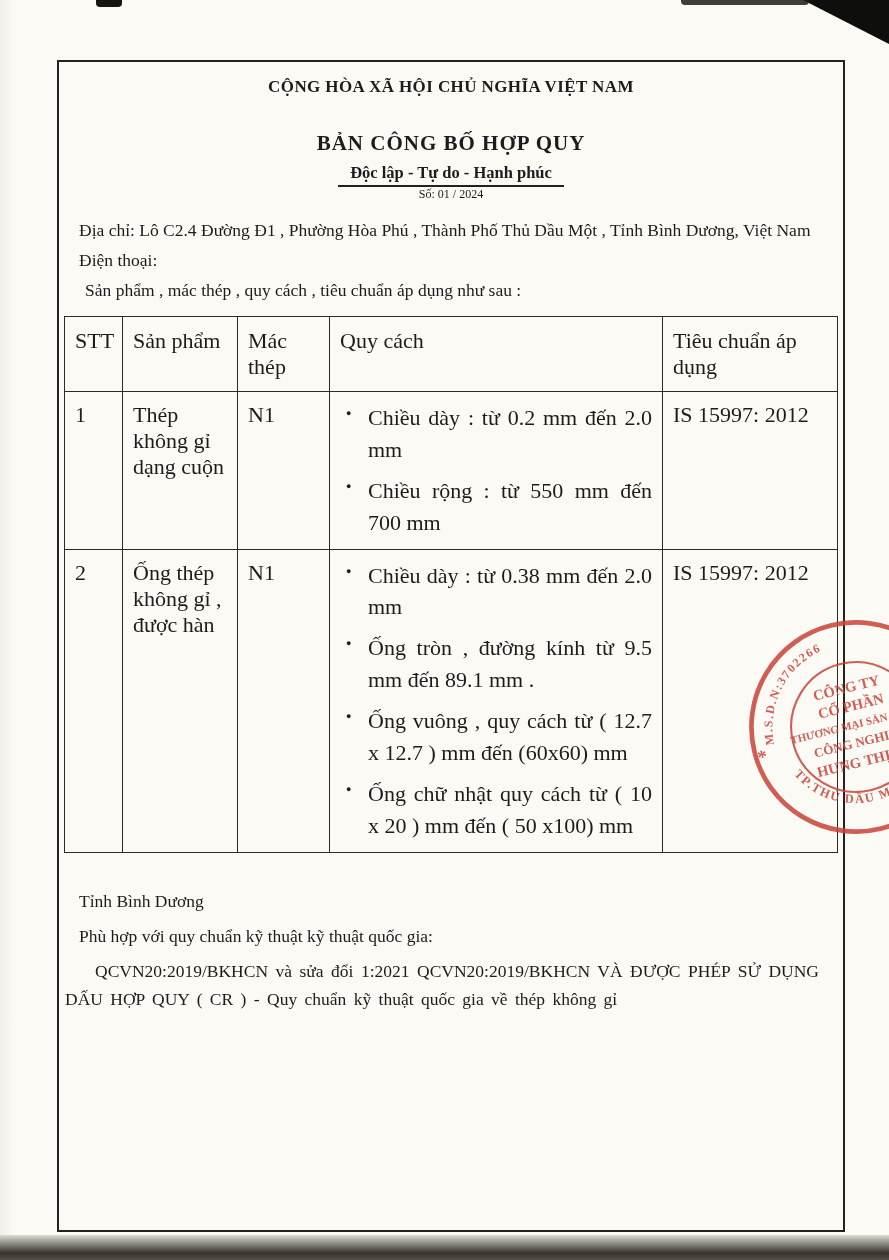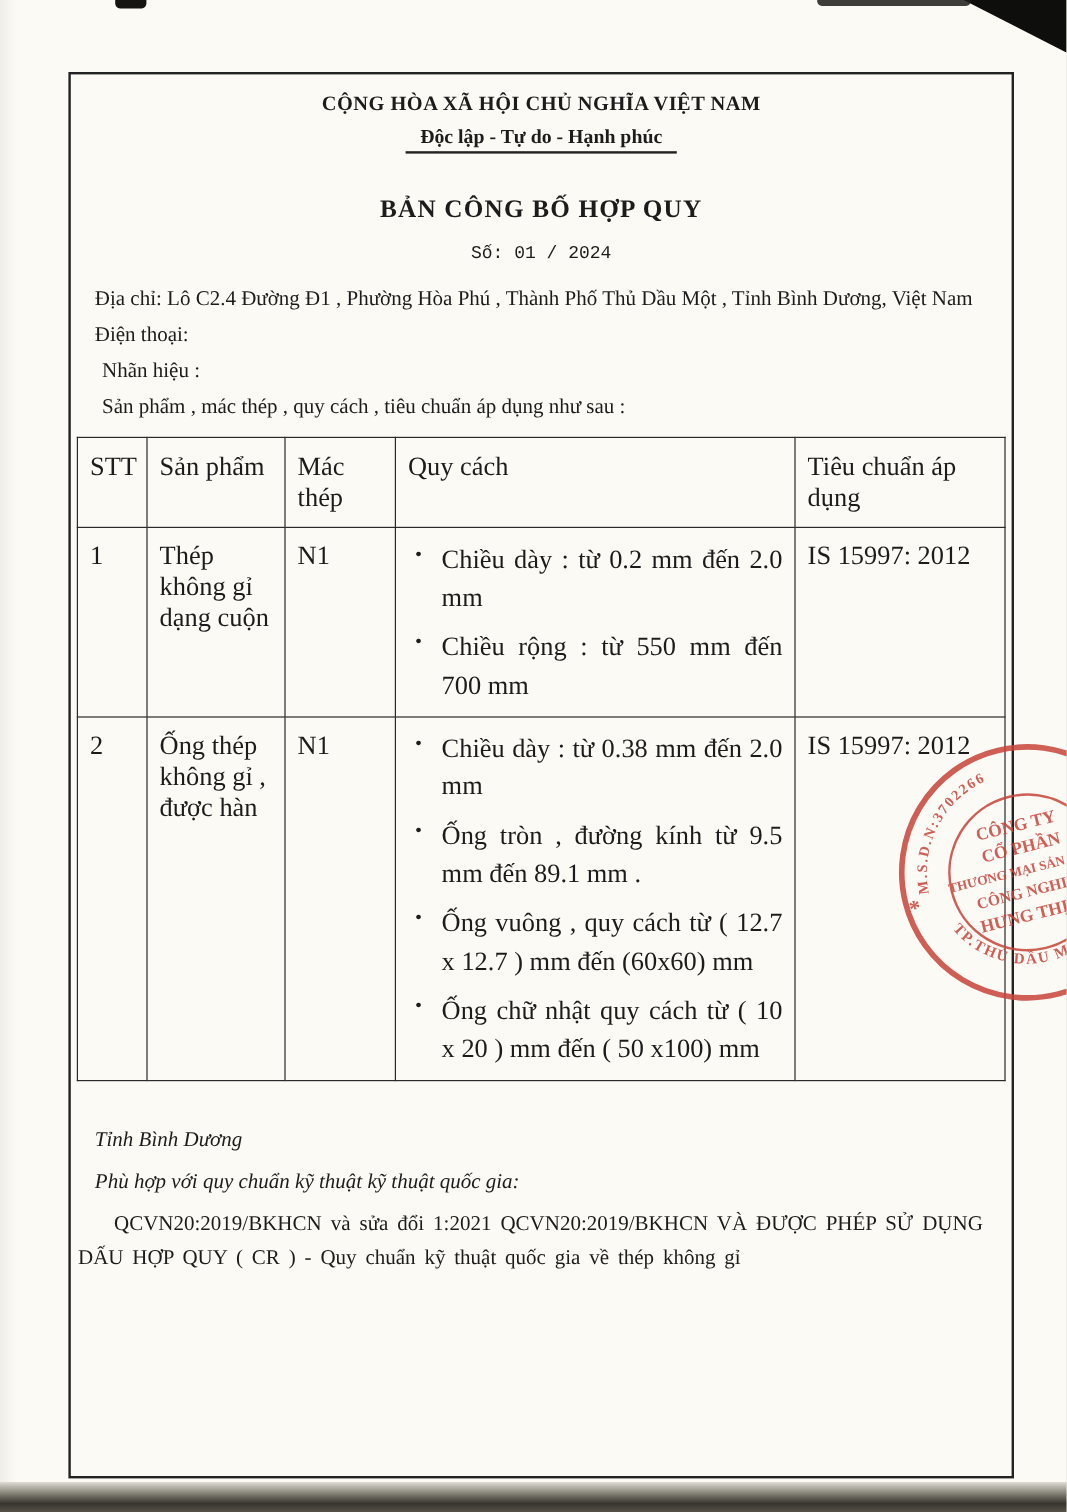--- a/index.html
+++ b/index.html
@@ -23,21 +23,21 @@
   .c { text-align:center; }
   .hdr1 { font-weight:bold; font-size:17px; letter-spacing:.4px; }
   .hdr2 { margin-top:7px; }
   .hdr2 .u {
     font-weight:bold; font-size:16.5px;
     border-bottom:2px solid #222;
     padding:0 12px 2px 12px;
     display:inline-block;
   }
   .title { margin-top:34px; font-weight:bold; font-size:21px; letter-spacing:1px; }
-  .docnum { margin-top:16px; font-size:15px;font-family:Liberation Mono, monospace; }
+  .docnum { margin-top:0; font-size:12px; }
   .body-text { padding:14px 18px 0 20px; font-size:17.5px; line-height:1.6; }
   .body-text p { margin-bottom:2px; }
   .bold { font-weight:bold; margin-left:6px; }
   .indent-sm { padding-left:6px; }
 
   table.spec {
     width:calc(100% - 10px);
     margin:12px 5px 0 5px;
     border-collapse:collapse;
     table-layout:fixed;
@@ -69,21 +69,21 @@
   .qc-item:last-child { margin-bottom:0; }
   .qc-item::before {
     content:"●";
     position:absolute; left:6px; top:5px;
     font-size:9px;
   }
 
   .notes { margin-top:34px; padding:0 24px 0 38px; font-size:17.5px; line-height:1.6; }
   .notes p { margin-bottom:7px; }
   .note-hang { padding-left:25px; text-indent:-25px; }
-  .note-out { margin-left:-18px;font-style:italic; }
+  .note-out { margin-left:-18px; }
   .note-final {
     margin-left:-32px;
     text-indent:30px;
     text-align:justify;
     word-spacing:3px;
   }
 
   
   .stamp {
     position:absolute; left:741px; top:612px;
@@ -118,31 +118,30 @@
   }
 </style>
 </head>
 <body>
 
 <div class="page">
 
   <div class="frame">
 
     <p class="c hdr1">CỘNG HÒA XÃ HỘI CHỦ NGHĨA VIỆT NAM</p>
+    <p class="c title">BẢN CÔNG BỐ HỢP QUY</p>
+
     <p class="c hdr2">
       <span class="u">Độc lập - Tự do - Hạnh phúc</span>
     </p>
-
-    <p class="c title">BẢN CÔNG BỐ HỢP QUY</p>
     <p class="c docnum">Số: 01 / 2024</p>
 
     <div class="body-text">
       <p>Địa chỉ: Lô C2.4 Đường Đ1 , Phường Hòa Phú , Thành Phố Thủ Dầu Một , Tỉnh Bình Dương, Việt Nam</p>
       <p>Điện thoại:</p>
-      <p class="indent-sm">Nhãn hiệu :</p>
       <p class="indent-sm">Sản phẩm , mác thép , quy cách , tiêu chuẩn áp dụng như sau :</p>
     </div>
 
     <table class="spec">
       <colgroup>
         <col class="col-stt">
           <col class="col-sp">
           <col class="col-mac">
           <col class="col-qc">
           <col>

